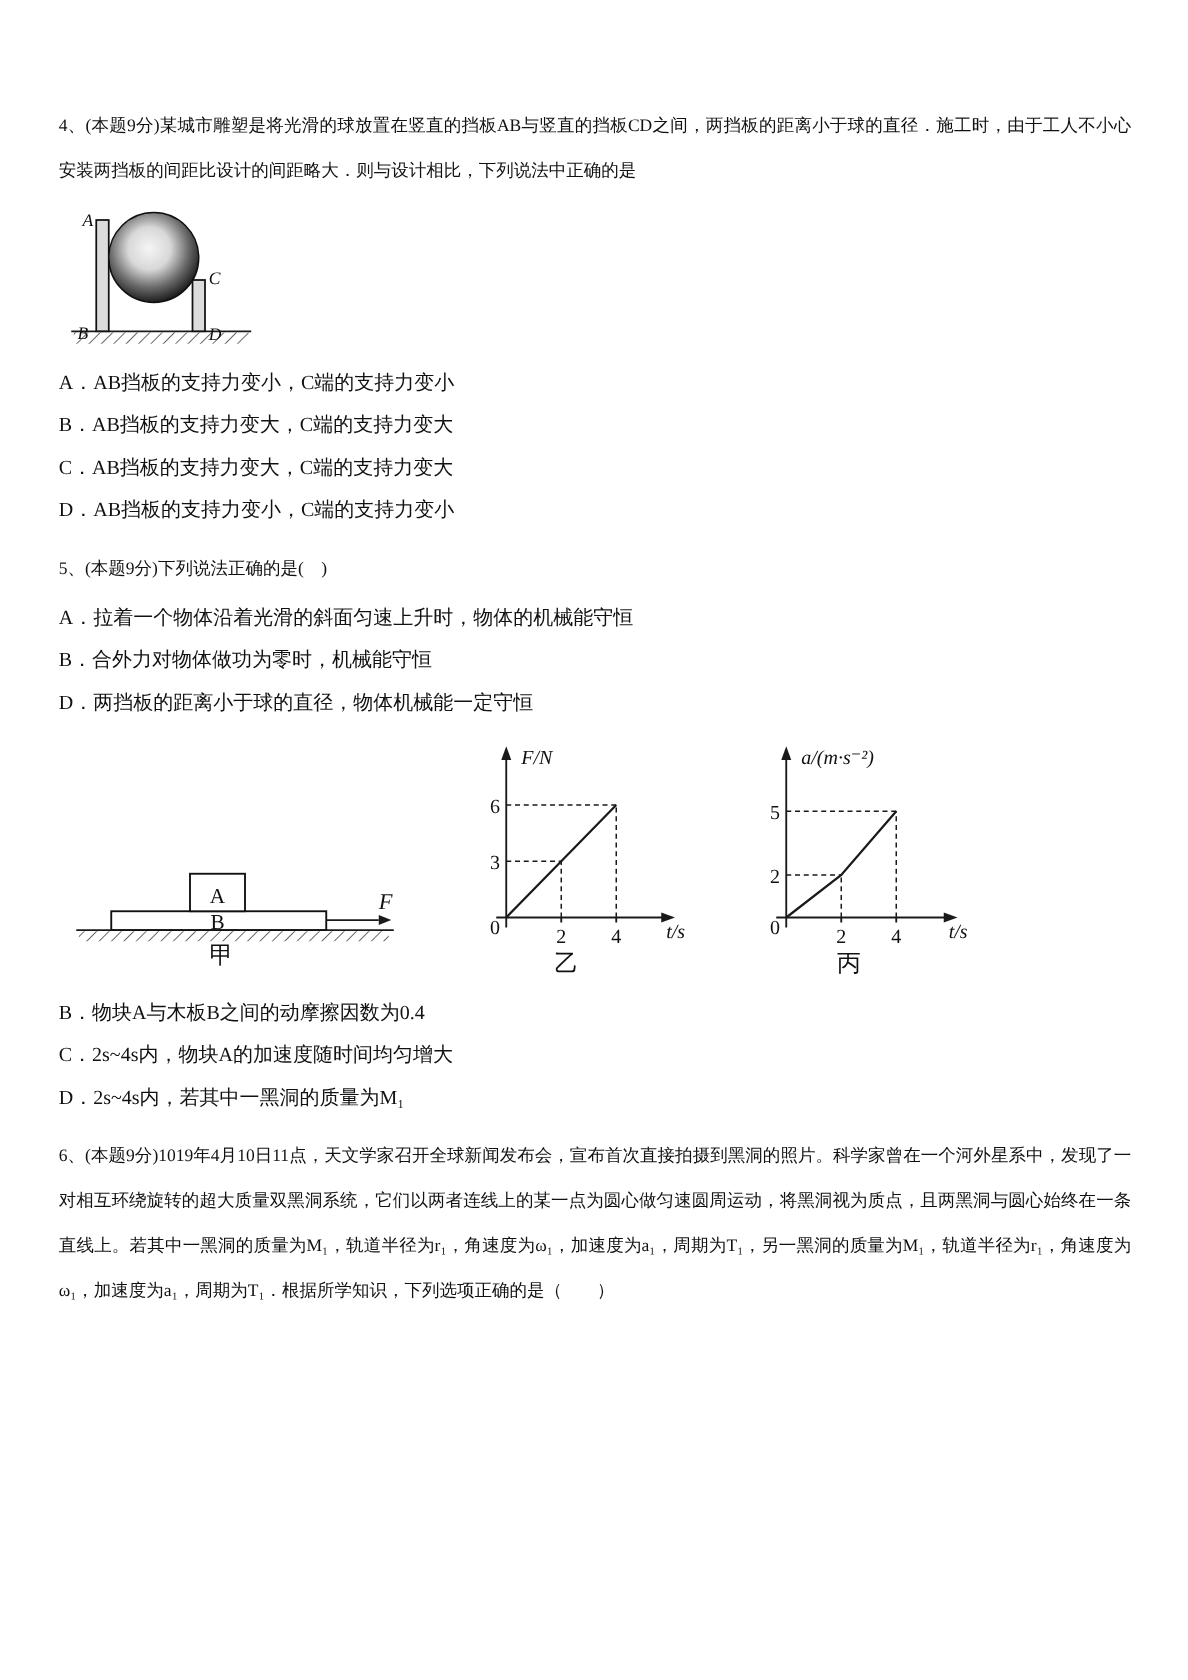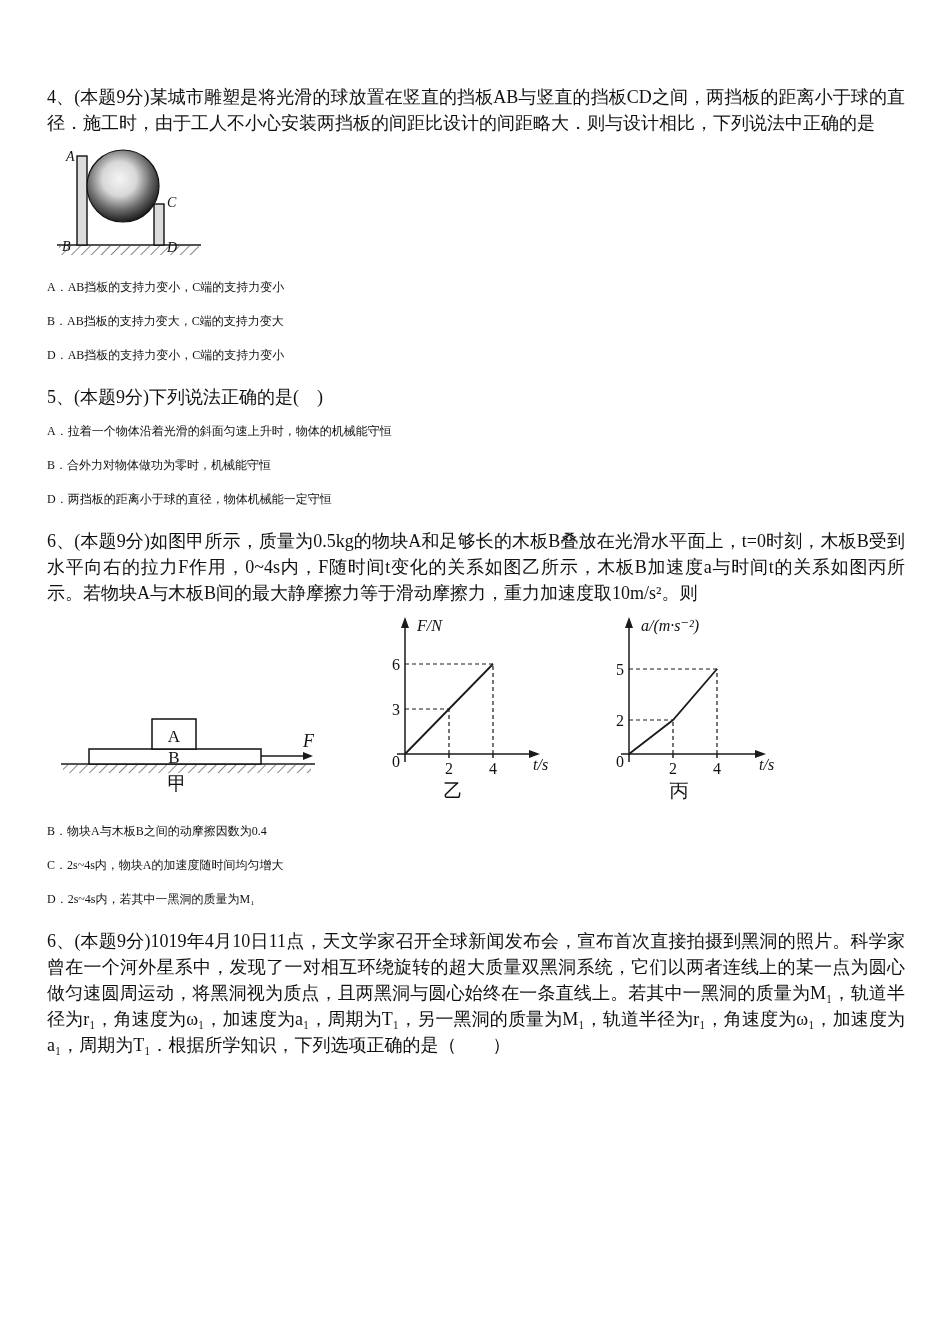--- a/index.html
+++ b/index.html
@@ -4,25 +4,25 @@
 <style>
   html,body{margin:0;padding:0;background:#ffffff;}
   .page{
     width:950px;min-height:1344px;box-sizing:border-box;
     background:#ffffff;color:#111;
     font-family:"Liberation Serif","DejaVu Serif",serif;
     padding:84px 45px 40px 47px;
   }
   .question{margin:0;}
   .stem{
-    font-size:18px;line-height:26px;margin:0;
+    font-size:14px;line-height:36px;margin:0;
     text-align:justify;text-justify:inter-ideograph;
   }
   .options{list-style:none;margin:4px 0 0 0;padding:0;}
-  .options li{font-size:12px;line-height:34px;}
+  .options li{font-size:16px;line-height:34px;}
   .q-gap{margin-top:12px;}
   .fig-ball-wrap{margin:8px 0 8px 6px;}
   .figures-row{
     display:flex;align-items:flex-end;margin:6px 0 10px 8px;
   }
   .fig-jia{margin:0 48px 10px 0;}
   .fig-yi{margin-right:40px;}
   svg{display:block;}
   .axis{stroke:#1a1a1a;stroke-width:1.5;fill:none;}
   .thin{stroke:#1a1a1a;stroke-width:1.4;fill:none;}
@@ -67,35 +67,35 @@
         <text x="13" y="17" class="figlbl">A</text>
         <text x="9" y="107" class="figlbl">B</text>
         <text x="114" y="63" class="figlbl">C</text>
         <text x="114" y="108" class="figlbl">D</text>
       </svg>
     </div>
 
     <ul class="options">
       <li>A．AB挡板的支持力变小，C端的支持力变小</li>
       <li>B．AB挡板的支持力变大，C端的支持力变大</li>
+      <li>C．AB挡板的支持力变大，C端的支持力变大</li>
       <li>D．AB挡板的支持力变小，C端的支持力变小</li>
     </ul>
   </section>
 
   <section class="question q-gap">
     <p class="stem">5、(本题9分)下列说法正确的是(　)</p>
     <ul class="options">
       <li>A．拉着一个物体沿着光滑的斜面匀速上升时，物体的机械能守恒</li>
       <li>B．合外力对物体做功为零时，机械能守恒</li>
       <li>D．两挡板的距离小于球的直径，物体机械能一定守恒</li>
     </ul>
   </section>
 
   <section class="question q-gap">
-    <p class="stem">6、(本题9分)如图甲所示，质量为0.5kg的物块A和足够长的木板B叠放在光滑水平面上，t=0时刻，木板B受到水平向右的拉力F作用，0~4s内，F随时间t变化的关系如图乙所示，木板B加速度a与时间t的关系如图丙所示。若物块A与木板B间的最大静摩擦力等于滑动摩擦力，重力加速度取10m/s²。则</p>
 
     <div class="figures-row">
 
       <svg class="fig-jia" width="268" height="126" viewBox="0 0 268 126">
         <defs>
           <pattern id="hatch2" width="7" height="7" patternUnits="userSpaceOnUse" patternTransform="rotate(45)">
             <line x1="0" y1="0" x2="0" y2="7" stroke="#333" stroke-width="1.2"></line>
           </pattern>
         </defs>
         <rect x="8" y="97" width="248" height="8" fill="url(#hatch2)"></rect>

